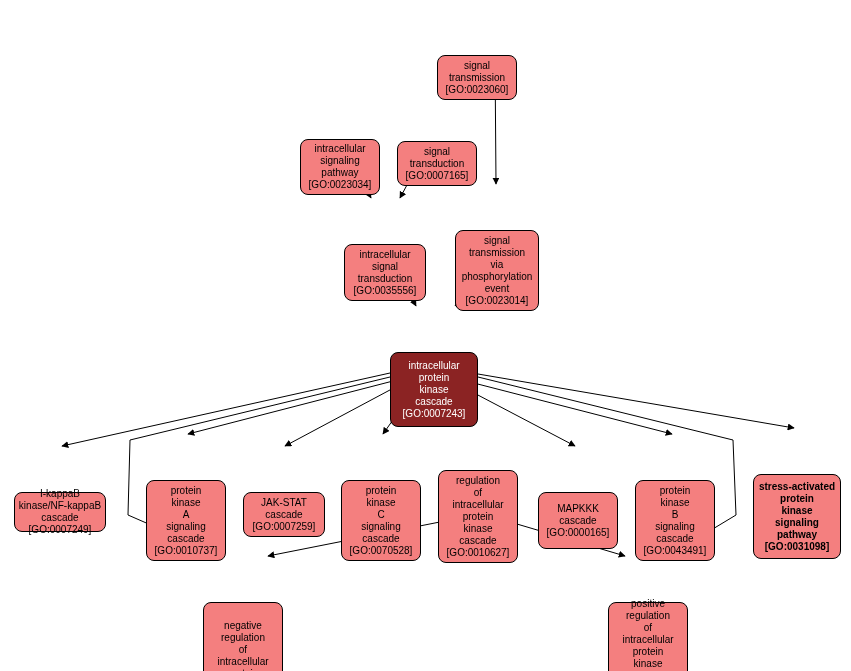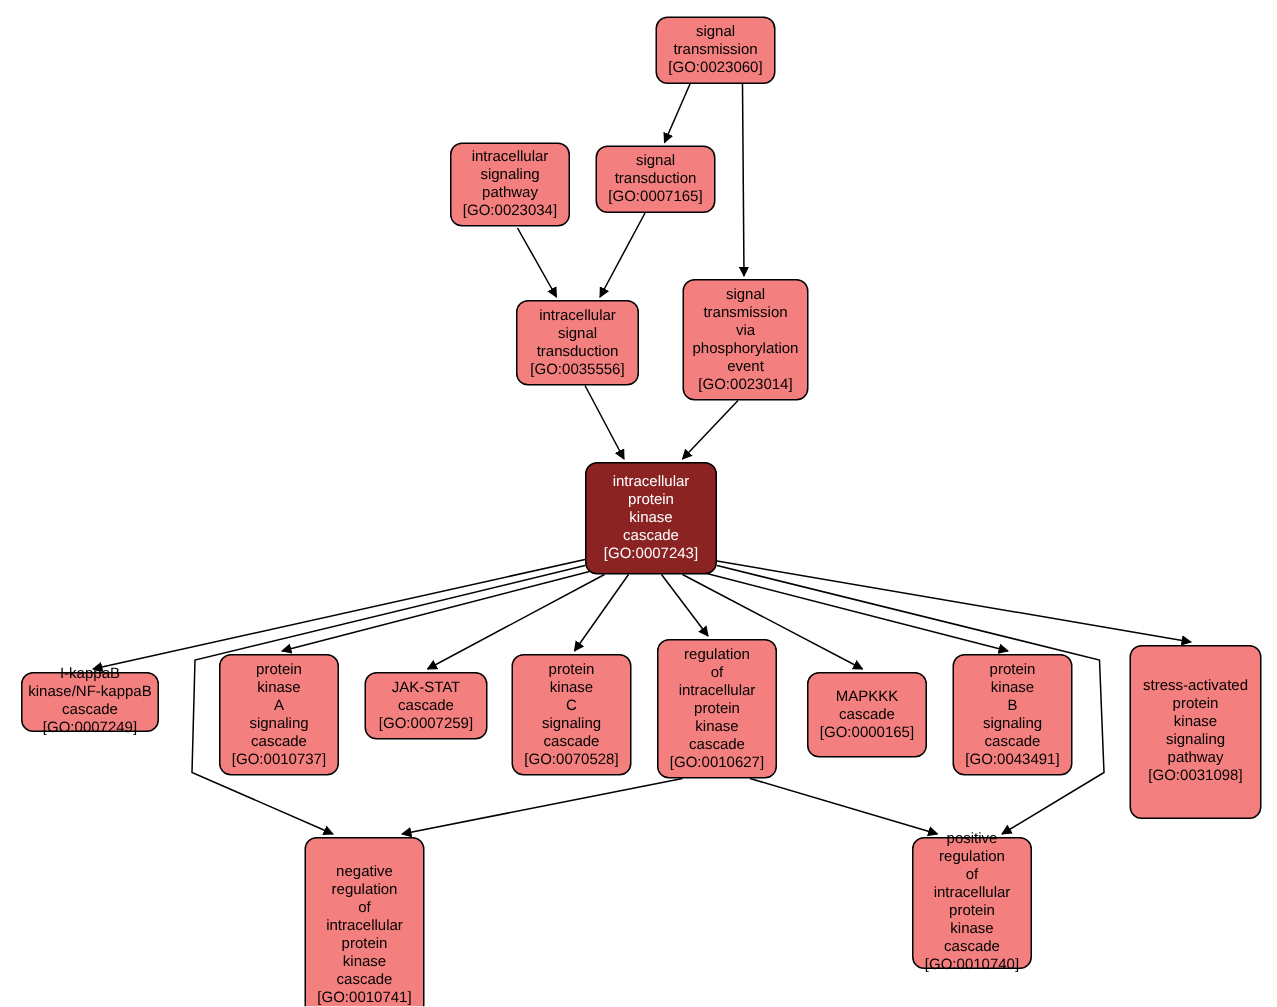--- a/index.html
+++ b/index.html
@@ -26,20 +26,21 @@
     display: flex;
     align-items: center;
     justify-content: center;
     text-align: center;
     white-space: pre-line;
     font-size: 10px;
     line-height: 12px;
     color: #000000;
     padding: 2px;
     cursor: pointer;
+    margin-top: 44px;
   }
   .node.focus {
     background: var(--focus-fill, #8b2323);
     color: var(--focus-text, #ffffff);
   }
 </style>
 </head>
 <body>
 
 <div class="canvas">
@@ -136,21 +137,21 @@
 cascade
 [GO:0000165]</div>
 
   <div class="node" style="left:635px;top:436px;width:80px;height:81px;">protein
 kinase
 B
 signaling
 cascade
 [GO:0043491]</div>
 
-  <div class="node" style="left:753px;top:430px;width:88px;height:116px;">stress-activated
+  <div class="node" style="left:753px;top:430px;width:88px;height:85px;font-weight:bold;">stress-activated
 protein
 kinase
 signaling
 pathway
 [GO:0031098]</div>
 
   <div class="node" style="left:203px;top:558px;width:80px;height:132px;">negative
 regulation
 of
 intracellular

